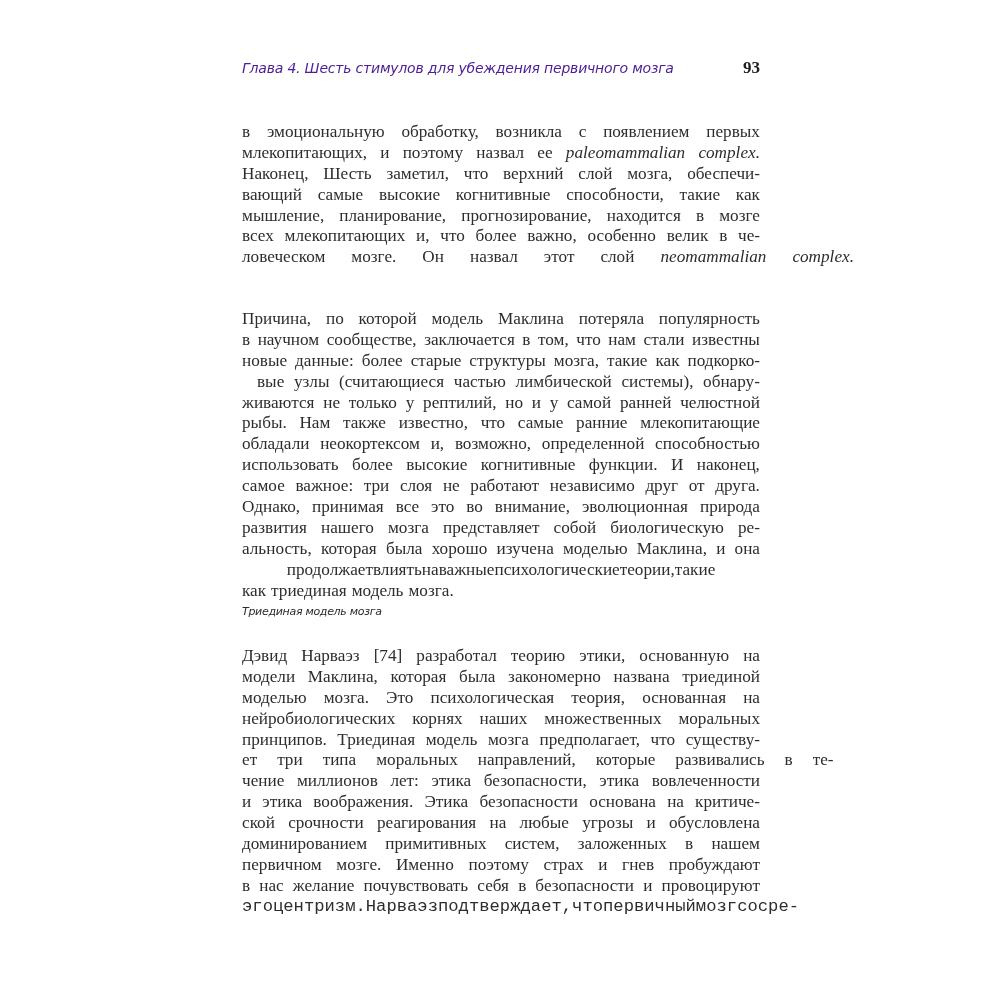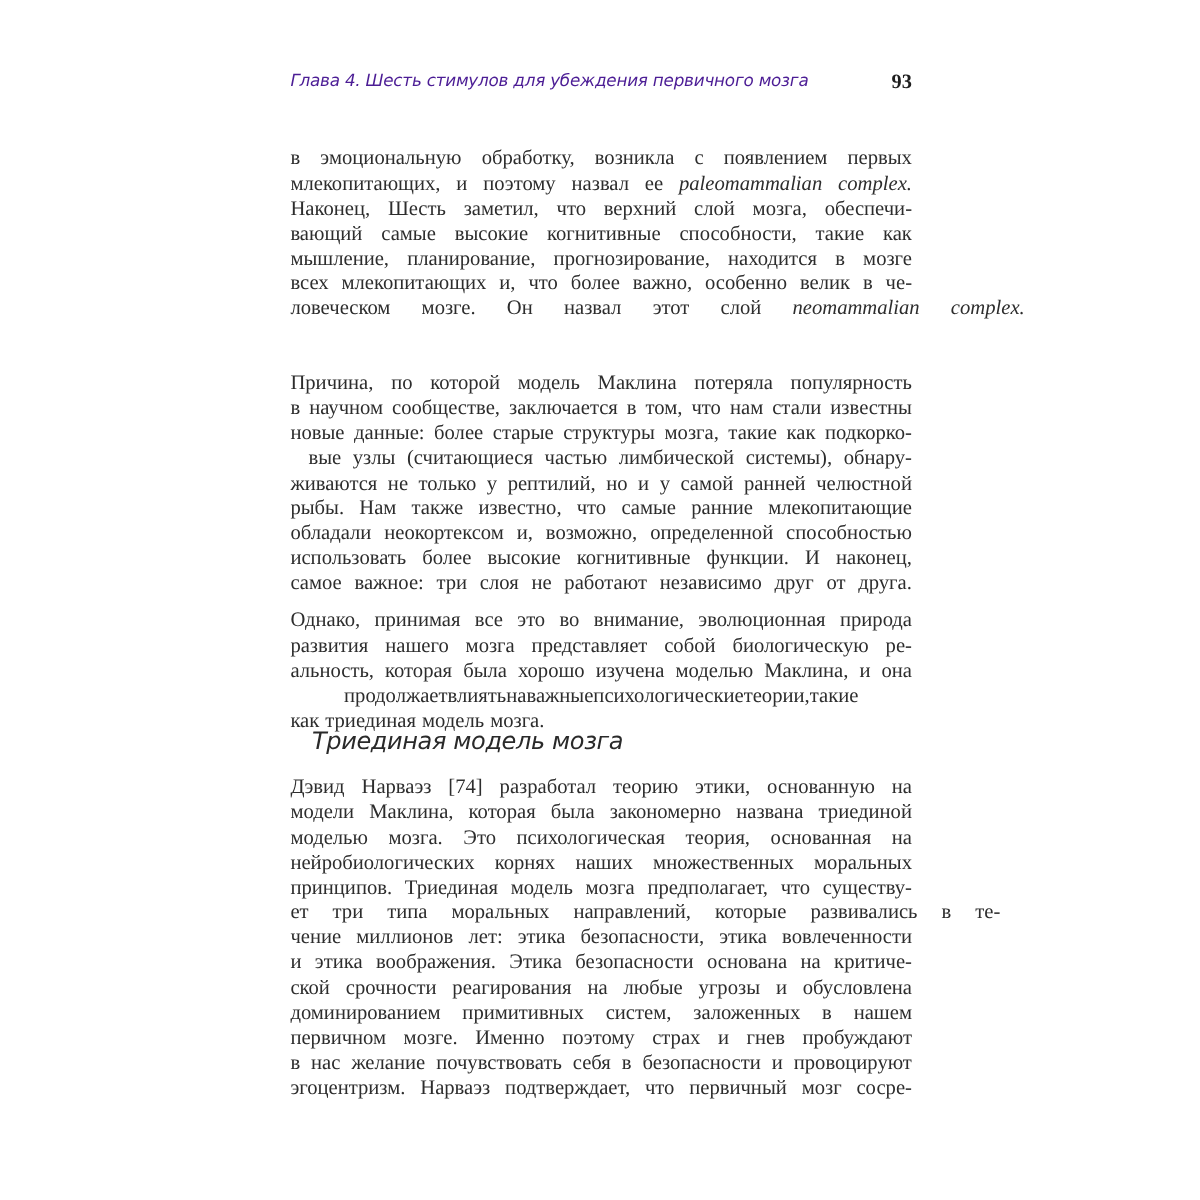--- a/index.html
+++ b/index.html
@@ -5,21 +5,21 @@
   html, body { margin: 0; padding: 0; background: #ffffff; }
   body { width: 1000px; height: 1000px; position: relative; overflow: hidden; }
   .page { position: absolute; left: 242px; top: 0; width: 518px; height: 1000px; color: #2a2a2a; }
   .running-head { position: absolute; top: 60px; left: 0; width: 518px; height: 24px; }
   .rh-title { position: absolute; left: 0; top: 0; font-family: "DejaVu Sans", sans-serif; font-style: italic; font-size: 14px; color: #4c1d95; letter-spacing: -0.2px; white-space: nowrap; }
   .rh-page { position: absolute; right: 0; top: -2px; font-family: Liberation Serif, serif; font-weight: bold; font-size: 17px; color: #1e1e1e; }
   .para { position: absolute; left: 0; width: 518px; font-family: "Liberation Serif", serif; font-size: 17.2px; line-height: 20.9px; color: #2d2d2d; }
   .jline { display: flex; justify-content: space-between; }
   .jline.last { justify-content: flex-start; gap: 5px; }
   em { font-style: italic; }
-  .subhead { position: absolute; left: 0; top: 605px; font-family: "DejaVu Sans", sans-serif; font-style: italic; font-size: 20px; color: #2a2a2a; letter-spacing: -0.3px; margin-left: 18px; }
+  .subhead { position: absolute; left: 0; top: 605px; font-family: "DejaVu Sans", sans-serif; font-style: italic; font-size: 11px; color: #2a2a2a; letter-spacing: -0.3px; }
 </style>
 </head>
 <body>
 
 <div class="page">
   <div class="running-head">
     <span class="rh-title">Глава 4. Шесть стимулов для убеждения первичного мозга</span>
     <span class="rh-page">93</span>
   </div>
 
@@ -179,21 +179,21 @@
         <span>важное:</span>
         <span>три</span>
         <span>слоя</span>
         <span>не</span>
         <span>работают</span>
         <span>независимо</span>
         <span>друг</span>
         <span>от</span>
         <span>друга.</span>
       </div>
-      <div class="jline" style="height: 20.9px; margin-top: 10px;">
+      <div class="jline" style="height: 20.9px;">
         <span>Однако,</span>
         <span>принимая</span>
         <span>все</span>
         <span>это</span>
         <span>во</span>
         <span>внимание,</span>
         <span>эволюционная</span>
         <span>природа</span>
       </div>
       <div class="jline" style="height: 20.9px;">
@@ -342,21 +342,21 @@
         <span>в</span>
         <span>нас</span>
         <span>желание</span>
         <span>почувствовать</span>
         <span>себя</span>
         <span>в</span>
         <span>безопасности</span>
         <span>и</span>
         <span>провоцируют</span>
       </div>
-      <div class="jline" style="height: 20.9px;">
+      <div class="jline" style="height: 20.9px; font-family: Liberation Mono, monospace;">
         <span>эгоцентризм.</span>
         <span>Нарваэз</span>
         <span>подтверждает,</span>
         <span>что</span>
         <span>первичный</span>
         <span>мозг</span>
         <span>сосре-</span>
       </div>
     </div>
 </div>

